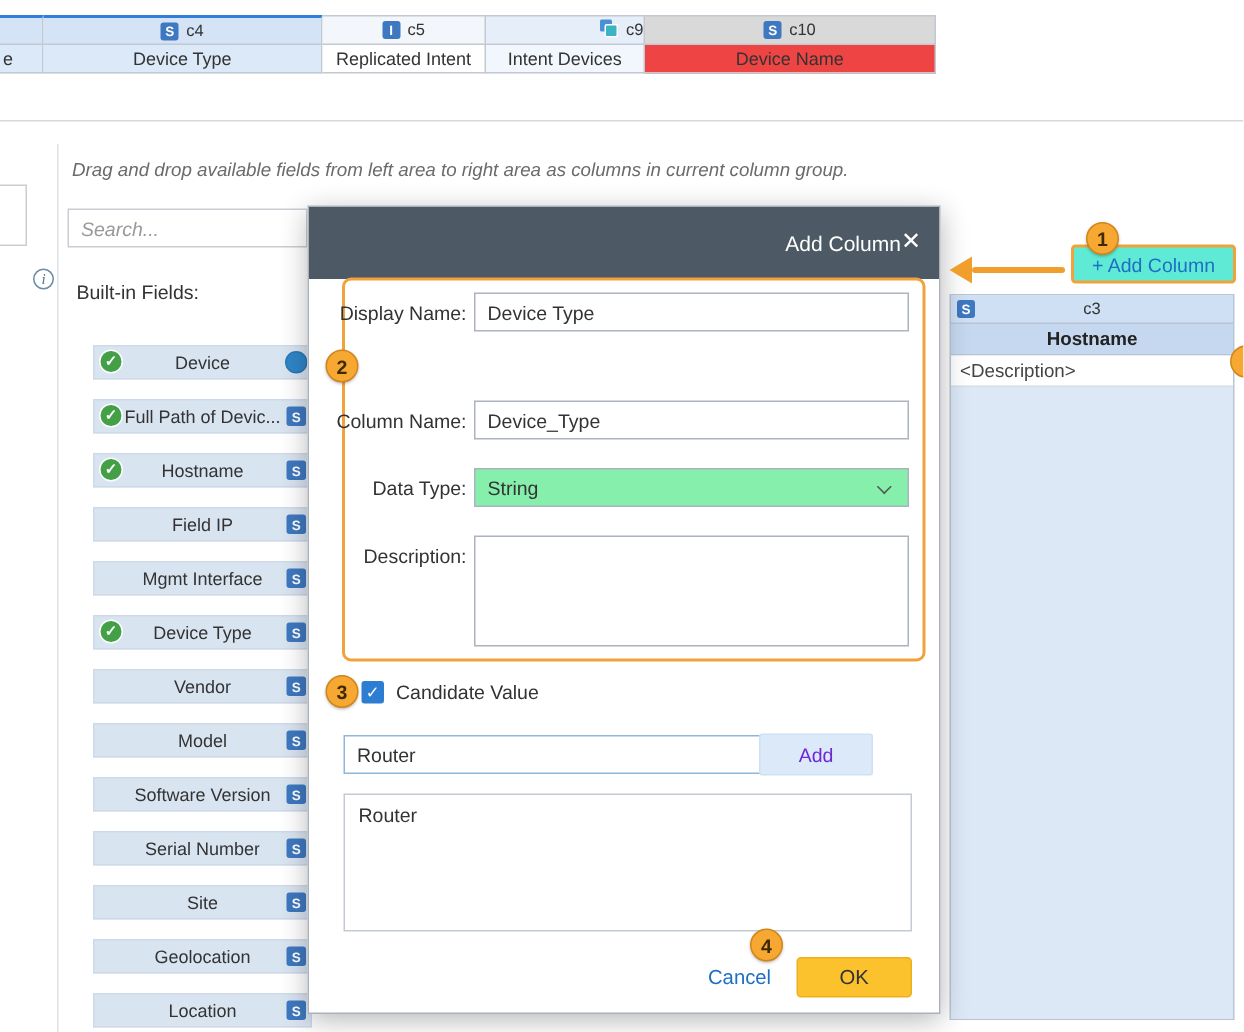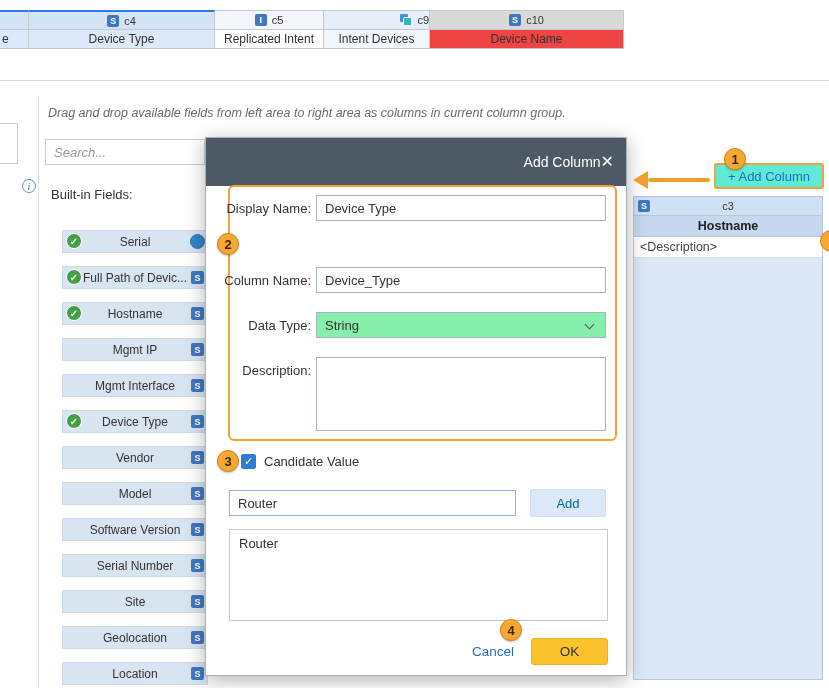--- a/index.html
+++ b/index.html
@@ -50,21 +50,21 @@
   .lbl1 { left: 5px; top: 63px; } .lbl2 { left: 5px; top: 135px; } .lbl3 { left: 5px; top: 180px; } .lbl4 { left: 5px; top: 225px; }
   .finput { position: absolute; left: 110px; width: 290px; height: 26px; border: 1px solid #abb4bd; font-size: 13px; padding: 0 8px; font-family: "Liberation Sans", sans-serif; color: #333; background: #fff; }
   .in1 { top: 57px; } .in2 { top: 129px; }
   .fselect { position: absolute; left: 110px; top: 174px; width: 290px; height: 26px; border: 1px solid #abb4bd; font-size: 13px; padding: 0 8px; display: flex; align-items: center; color: #333; background: #86efac; cursor: pointer; }
   .sel-chev { position: absolute; right: 12px; top: 8px; width: 7px; height: 7px; border-right: 1.5px solid #555; border-bottom: 1.5px solid #555; transform: rotate(45deg); }
   .ftextarea { position: absolute; left: 110px; top: 219px; width: 290px; height: 74px; border: 1px solid #abb4bd; resize: none; font-family: "Liberation Sans", sans-serif; font-size: 13px; padding: 4px 8px; }
   .cand-row { position: absolute; left: 35px; top: 316px; display: flex; align-items: center; gap: 8px; }
   .cbx { width: 15px; height: 15px; background: #2d7dd2; border: 1px solid #2d7dd2; border-radius: 2px; color: #fff; font-size: 11px; display: flex; align-items: center; justify-content: center; cursor: pointer; }
   .cand-label { font-size: 13px; color: #333; }
   .cand-input { position: absolute; left: 23px; top: 352px; width: 287px; height: 26px; border: 1px solid #8fb6de; font-size: 13px; padding: 0 8px; font-family: "Liberation Sans", sans-serif; color: #333; }
-  .add-btn { position: absolute; left: 324px; top: 351px; width: 76px; height: 28px; background: #dce9f8; border: 1px solid #cfe0f2; border-radius: 2px; font-size: 13px; color: #0369a1; display: flex; align-items: center; justify-content: center; cursor: pointer; }
+  .add-btn { position: absolute; left: 300px; top: 351px; width: 76px; height: 28px; background: #dce9f8; border: 1px solid #cfe0f2; border-radius: 2px; font-size: 13px; color: #6d28d9; display: flex; align-items: center; justify-content: center; cursor: pointer; }
   .cand-list { position: absolute; left: 23px; top: 391px; width: 379px; height: 92px; border: 1px solid #c3cad1; background: #fff; overflow: hidden; }
   .cand-item { padding: 6px 9px; font-size: 13px; color: #333; cursor: pointer; }
   .cancel-link { position: absolute; left: 266px; top: 506px; font-size: 13.5px; color: #1f6fc4; cursor: pointer; }
   .ok-btn { position: absolute; left: 325px; top: 500px; width: 77px; height: 27px; background: #fcc22d; border: 1px solid #edb01d; border-radius: 3px; font-size: 13.5px; color: #333; display: flex; align-items: center; justify-content: center; cursor: pointer; }
 
   
   .add-col-btn { position: absolute; left: 714px; top: 163px; width: 110px; height: 26px; border: 2px solid #f2a23b; background: #5eead4; color: #1f6fc4; font-size: 13px; display: flex; align-items: center; justify-content: center; border-radius: 3px; cursor: pointer; z-index: 5; }
   .col-card { position: absolute; left: 633px; top: 196px; width: 190px; height: 484px; border: 1px solid #b8c6d8; display: flex; flex-direction: column; z-index: 4; }
   .cc-row1 { height: 19px; background: #cfe0f4; border-bottom: 1px solid #b8c6d8; position: relative; display: flex; align-items: center; justify-content: center; font-size: 11px; color: #333; }
   .cc-row1 .hbadge { position: absolute; left: 4px; top: 3px; }
@@ -140,35 +140,35 @@
   <div class="left-rail"></div>
   <div class="partial-box"></div>
   <div class="info-icon">i</div>
 
   <div class="instruction">Drag and drop available fields from left area to right area as columns in current column group.</div>
   <input class="search-input" type="text" placeholder="Search..." style="">
   <div class="builtin-label">Built-in Fields:</div>
   <div class="fields-list">
       <div class="field-btn">
         <span class="check">✓</span>
-        <span class="fl">Serial</span>
+        <span class="fl">Device</span>
         <span class="dev-ic"></span>
       </div>
       <div class="field-btn">
         <span class="check">✓</span>
         <span class="fl">Full Path of Devic...</span>
         <span class="sbadge">S</span>
       </div>
       <div class="field-btn">
         <span class="check">✓</span>
         <span class="fl">Hostname</span>
         <span class="sbadge">S</span>
       </div>
       <div class="field-btn">
-        <span class="fl">Mgmt IP</span>
+        <span class="fl">Field IP</span>
         <span class="sbadge">S</span>
       </div>
       <div class="field-btn">
         <span class="fl">Mgmt Interface</span>
         <span class="sbadge">S</span>
       </div>
       <div class="field-btn">
         <span class="check">✓</span>
         <span class="fl">Device Type</span>
         <span class="sbadge">S</span>

